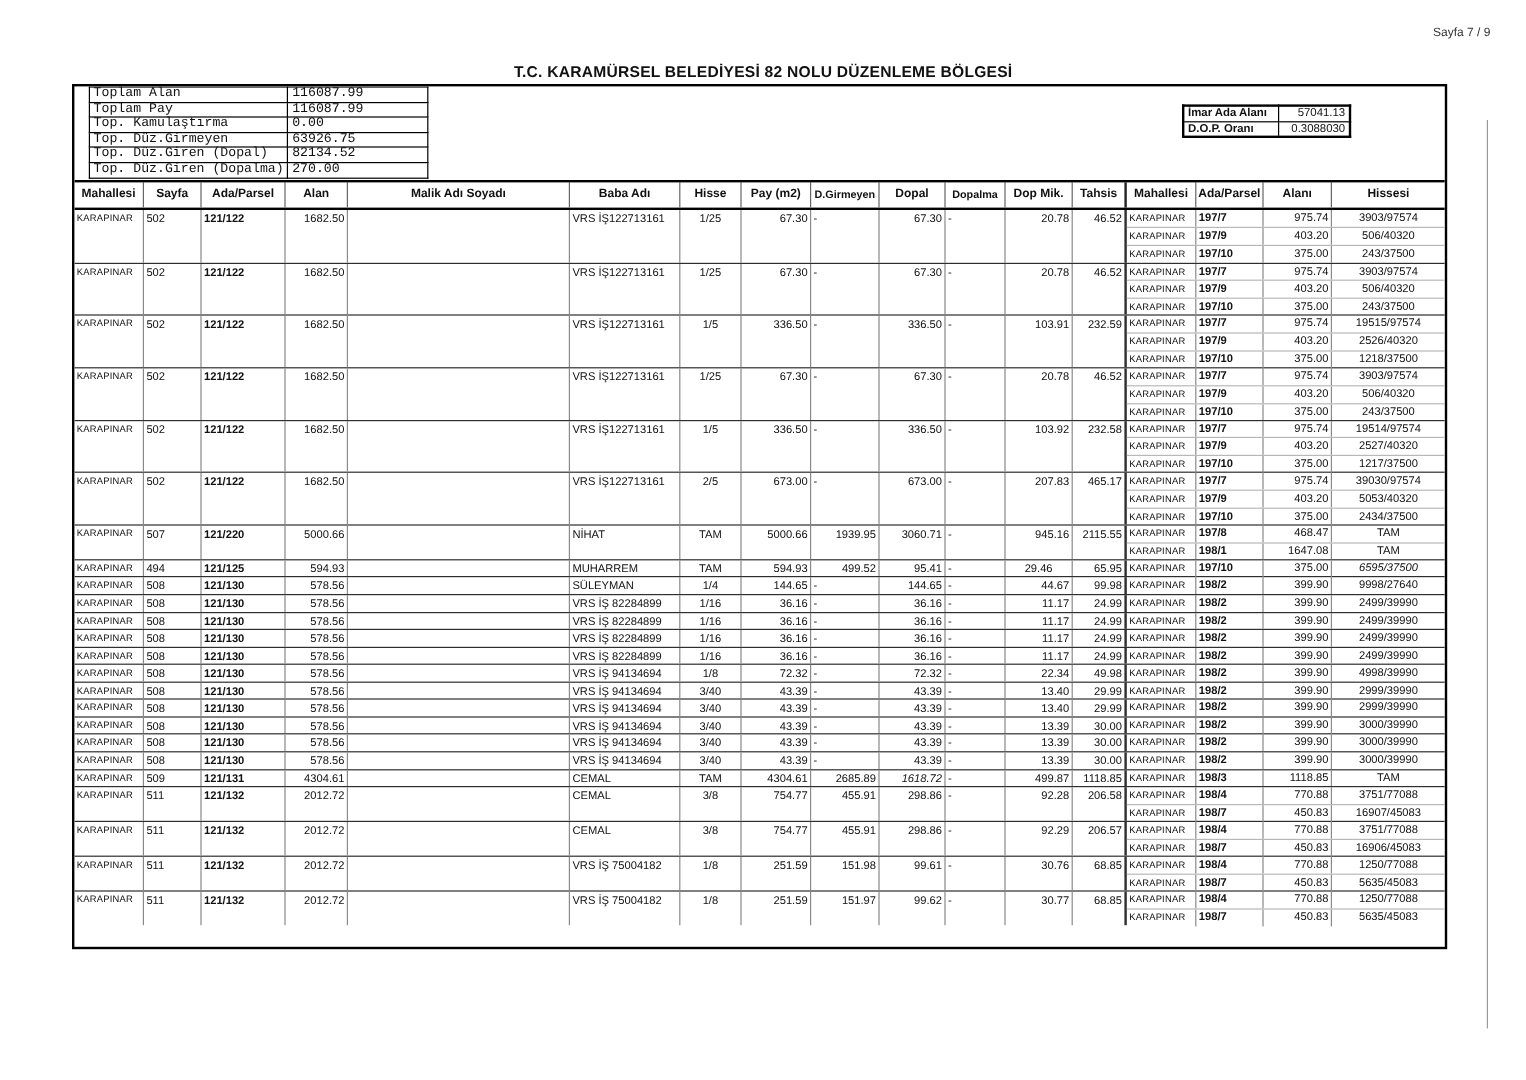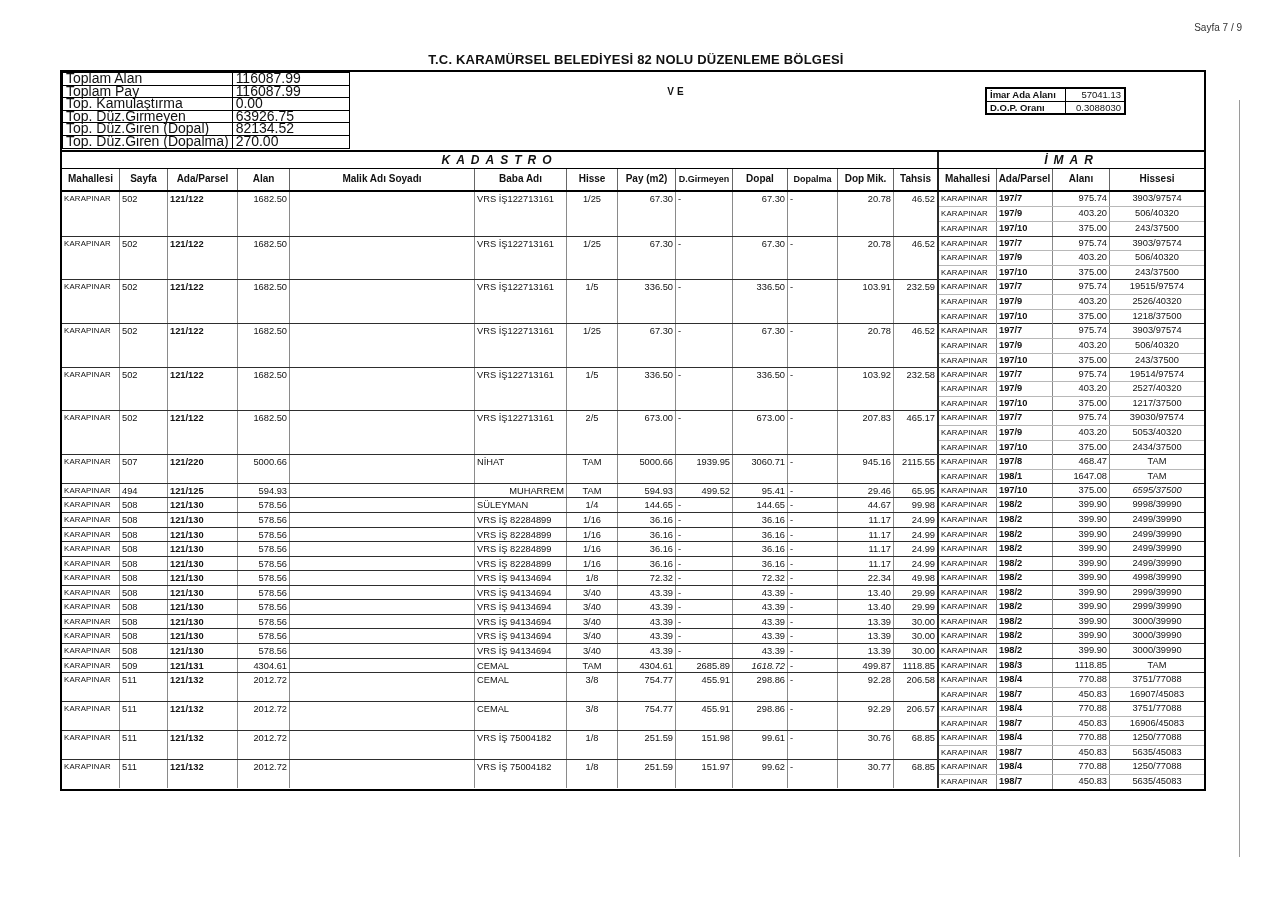--- a/index.html
+++ b/index.html
@@ -6,21 +6,21 @@
   .page{position:relative;width:1272px;height:900px;background:#fff;overflow:hidden;
         font-family:"Liberation Sans",sans-serif;color:#111;}
   .page-num{position:absolute;top:22px;right:30px;font-size:10px;color:#333;}
   .doc-title{position:absolute;top:52px;left:63px;width:1146px;text-align:center;
              font-size:13px;font-weight:bold;letter-spacing:.2px;white-space:nowrap;}
   .edge-line{position:absolute;left:1239px;top:100px;width:1px;height:757px;background:#9a9a9a;}
   .outer{position:absolute;left:60px;top:70px;width:1146px;height:721px;border:2px solid #000;
          box-sizing:border-box;overflow:hidden;}
   
   .top-area{position:relative;height:78px;border-bottom:2px solid #000;}
-  table.summary{position:absolute;left:0;top:0;border-collapse:collapse;font-size:14px;}
+  table.summary{position:absolute;left:12px;top:0;border-collapse:collapse;font-size:11px;font-family:Liberation Mono, monospace;}
   .summary td{border:1px solid #000;height:11.6px;line-height:11.6px;padding:0 3px;white-space:nowrap;}
   .summary td.lbl{width:106px;}
   .summary td.val{width:110px;}
   .form-title{position:absolute;left:330px;top:12px;width:570px;text-align:center;line-height:13px;}
   .ft1{font-size:11.5px;font-weight:bold;letter-spacing:4px;word-spacing:10px;}
   .ft2{font-size:10px;font-weight:bold;letter-spacing:3px;margin-top:1px;}
   .ft3{font-size:11.5px;font-weight:bold;letter-spacing:4px;word-spacing:8px;margin-top:1px;}
   .ft4{font-size:10.5px;margin-top:1px;letter-spacing:.4px;}
   table.imar-info{position:absolute;left:923px;top:15px;border-collapse:collapse;font-size:9.5px;border:2px solid #000;}
   .imar-info td{border:1px solid #000;height:11.5px;line-height:11.5px;padding:0 3px;white-space:nowrap;}
@@ -89,40 +89,35 @@
               <td class="lbl">Top. Düz.Giren (Dopal)</td>
               <td class="val">82134.52</td>
             </tr>
             <tr>
               <td class="lbl">Top. Düz.Giren (Dopalma)</td>
               <td class="val">270.00</td>
             </tr>
           </tbody>
         </table>
       <div class="form-title">
-        <div class="ft2">VE</div>
       </div>
       <table class="imar-info">
           <tbody id="imarinfo-body">
             <tr>
               <td class="lbl">İmar Ada Alanı</td>
               <td class="val">57041.13</td>
             </tr>
             <tr>
               <td class="lbl">D.O.P. Oranı</td>
               <td class="val">0.3088030</td>
             </tr>
           </tbody>
         </table>
     </div>
 
-    <div class="band">
-      <div class="band-k">KADASTRO</div>
-      <div class="band-i">İMAR</div>
-    </div>
 
     <div class="colheads">
       <div class="hgl" id="hgl">
           <div class="hcell" style="width: 58px;">Mahallesi</div>
           <div class="hcell" style="width: 48px;">Sayfa</div>
           <div class="hcell" style="width: 70px;">Ada/Parsel</div>
           <div class="hcell" style="width: 52px;">Alan</div>
           <div class="hcell" style="width: 185px;">Malik Adı Soyadı</div>
           <div class="hcell" style="width: 92px;">Baba Adı</div>
           <div class="hcell" style="width: 51px;">Hisse</div>
@@ -395,27 +390,27 @@
             </div>
           </div>
         </div>
         <div class="block" style="height: 14.55px;">
           <div class="lcells">
             <div class="bcell small" style="width: 58px;">KARAPINAR</div>
             <div class="bcell " style="width: 48px;">494</div>
             <div class="bcell bold" style="width: 70px;">121/125</div>
             <div class="bcell num" style="width: 52px;">594.93</div>
             <div class="bcell " style="width: 185px;"></div>
-            <div class="bcell " style="width: 92px; text-align: right;">MUHARREM</div>
+            <div class="bcell " style="width: 92px;">MUHARREM</div>
             <div class="bcell ctr" style="width: 51px;">TAM</div>
             <div class="bcell num" style="width: 58px;">594.93</div>
             <div class="bcell num" style="width: 57px;">499.52</div>
             <div class="bcell num" style="width: 55px;">95.41</div>
             <div class="bcell num dash" style="width: 50px;">-</div>
-            <div class="bcell num" style="width: 56px;">29.46</div>
+            <div class="bcell num" style="width: 56px; text-align: center;">29.46</div>
             <div class="bcell num nb" style="width: 43px;">65.95</div>
           </div>
           <div class="irows">
             <div class="irow">
               <div class="icell small" style="width: 58px;">KARAPINAR</div>
               <div class="icell bold" style="width: 56px;">197/10</div>
               <div class="icell num" style="width: 57px;">375.00</div>
               <div class="icell ctr" style="flex: 1 1 0%; font-style: italic;">6595/37500</div>
             </div>
           </div>
@@ -434,21 +429,21 @@
             <div class="bcell num" style="width: 55px;">144.65</div>
             <div class="bcell num dash" style="width: 50px;">-</div>
             <div class="bcell num" style="width: 56px;">44.67</div>
             <div class="bcell num nb" style="width: 43px;">99.98</div>
           </div>
           <div class="irows">
             <div class="irow">
               <div class="icell small" style="width: 58px;">KARAPINAR</div>
               <div class="icell bold" style="width: 56px;">198/2</div>
               <div class="icell num" style="width: 57px;">399.90</div>
-              <div class="icell ctr" style="flex: 1 1 0%;">9998/39990</div>
+              <div class="icell ctr" style="flex: 1 1 0%;">9998/27640</div>
             </div>
           </div>
         </div>
         <div class="block" style="height: 14.55px;">
           <div class="lcells">
             <div class="bcell small" style="width: 58px;">KARAPINAR</div>
             <div class="bcell " style="width: 48px;">508</div>
             <div class="bcell bold" style="width: 70px;">121/130</div>
             <div class="bcell num" style="width: 52px;">578.56</div>
             <div class="bcell " style="width: 185px;"></div>

